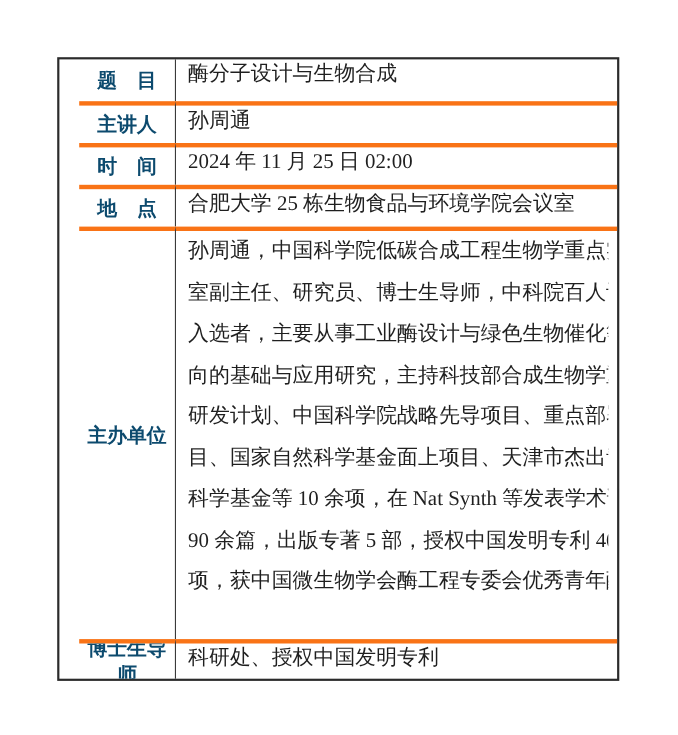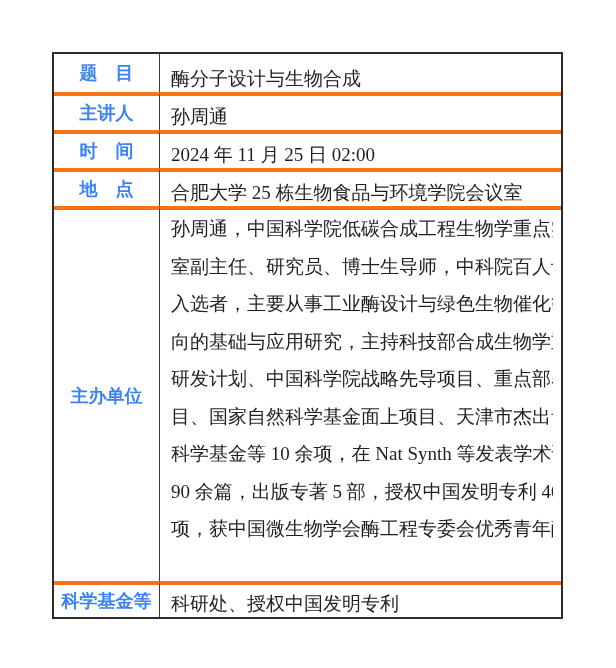--- a/index.html
+++ b/index.html
@@ -34,26 +34,27 @@
     overflow: hidden;
   }
   .label-cell {
     border-right: 1px solid #3a3a3a;
     display: flex;
     align-items: center;
     justify-content: center;
     font-family: "Liberation Sans", sans-serif;
     font-weight: bold;
     font-size: 18px;
-    color: #3b82f6;
+    color: #0c4a6e;
     text-align: center;
+    margin-left: 18px;
   }
   .content-cell {
     display: flex;
-    align-items: flex-end;
+    align-items: flex-start;
     padding-left: 11px;
     padding-right: 8px;
     font-size: 19px;
     color: #1f1f1f;
   }
   .row:not(:first-child) .cell {
     border-top: 4px solid #f97316;
     font-family: Liberation Serif, serif;
   }
   .bio-cell {
@@ -122,21 +123,21 @@
         <div class="bio-line">研发计划、中国科学院战略先导项目、重点部署项</div>
         <div class="bio-line">目、国家自然科学基金面上项目、天津市杰出青年</div>
         <div class="bio-line">科学基金等 10 余项，在 Nat Synth 等发表学术论文</div>
         <div class="bio-line">90 余篇，出版专著 5 部，授权中国发明专利 40 余</div>
         <div class="bio-line">项，获中国微生物学会酶工程专委会优秀青年酶工</div>
       </div>
     </div>
 
     <div class="row">
       <div class="cell label-cell">
-        <span>科学基金等</span>
+        <span>博士生导师</span>
       </div>
       <div class="cell content-cell">
         <span>科研处、授权中国发明专利</span>
       </div>
     </div>
 
   </div>
 </div>
 
 </body></html>

